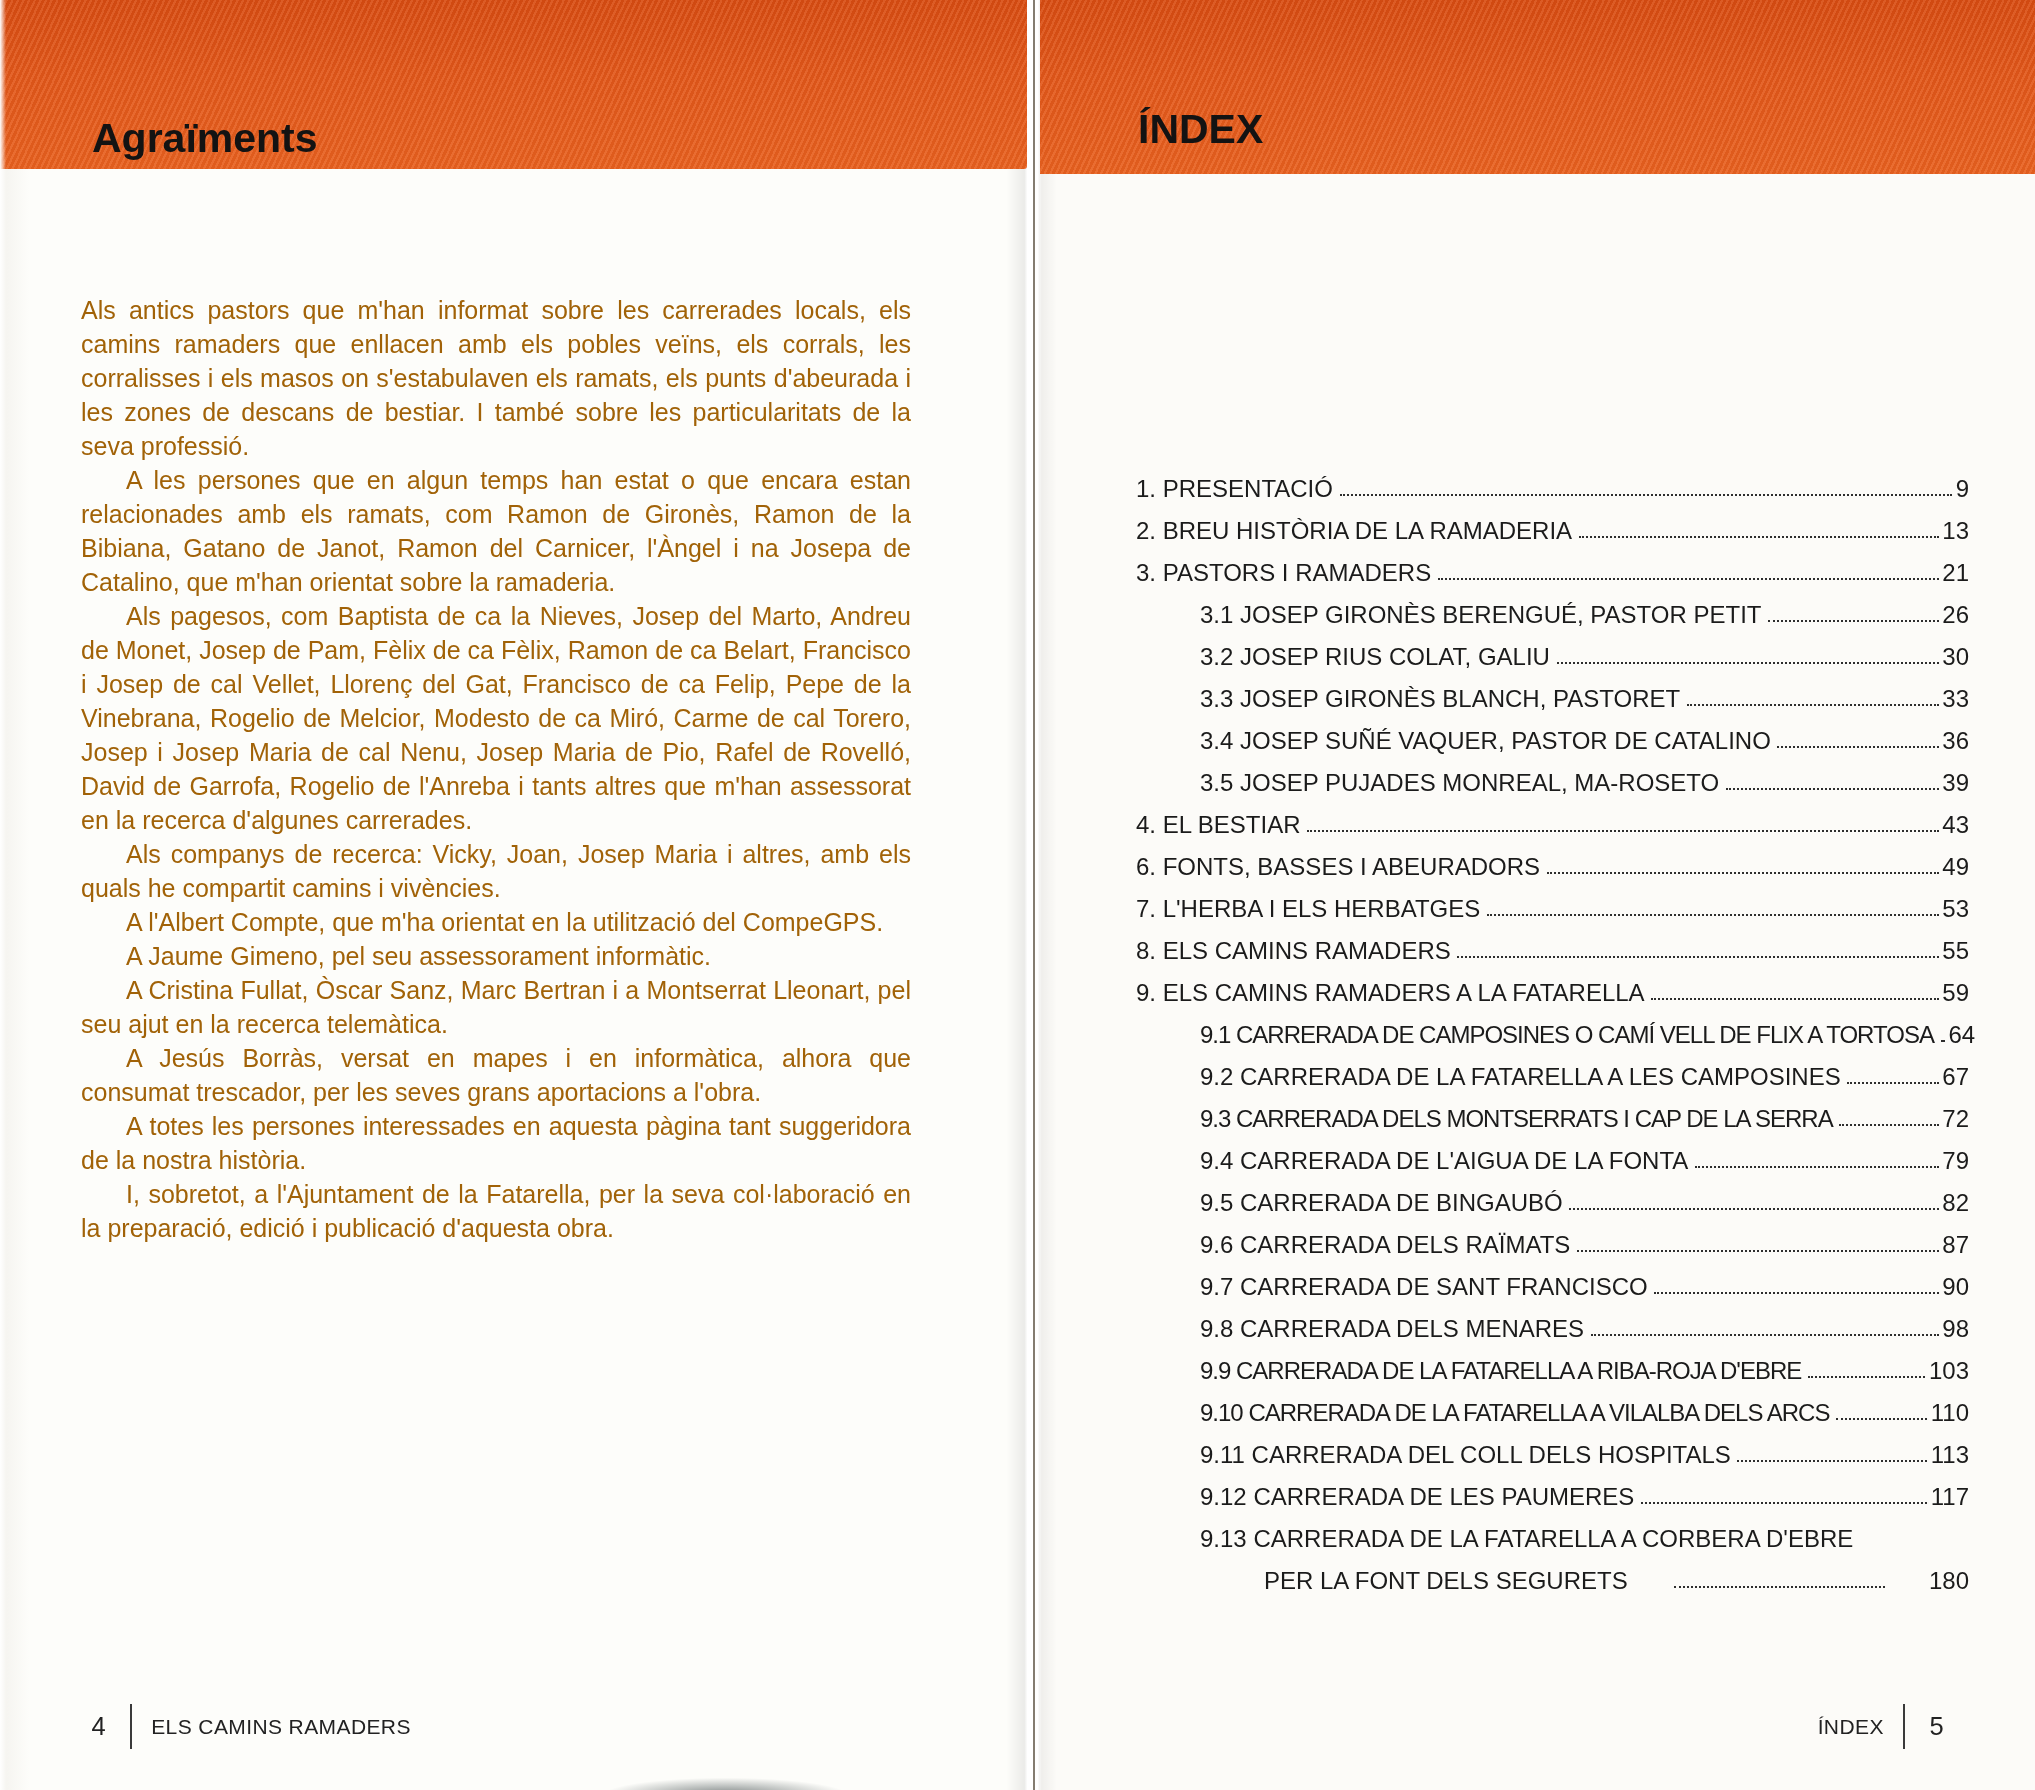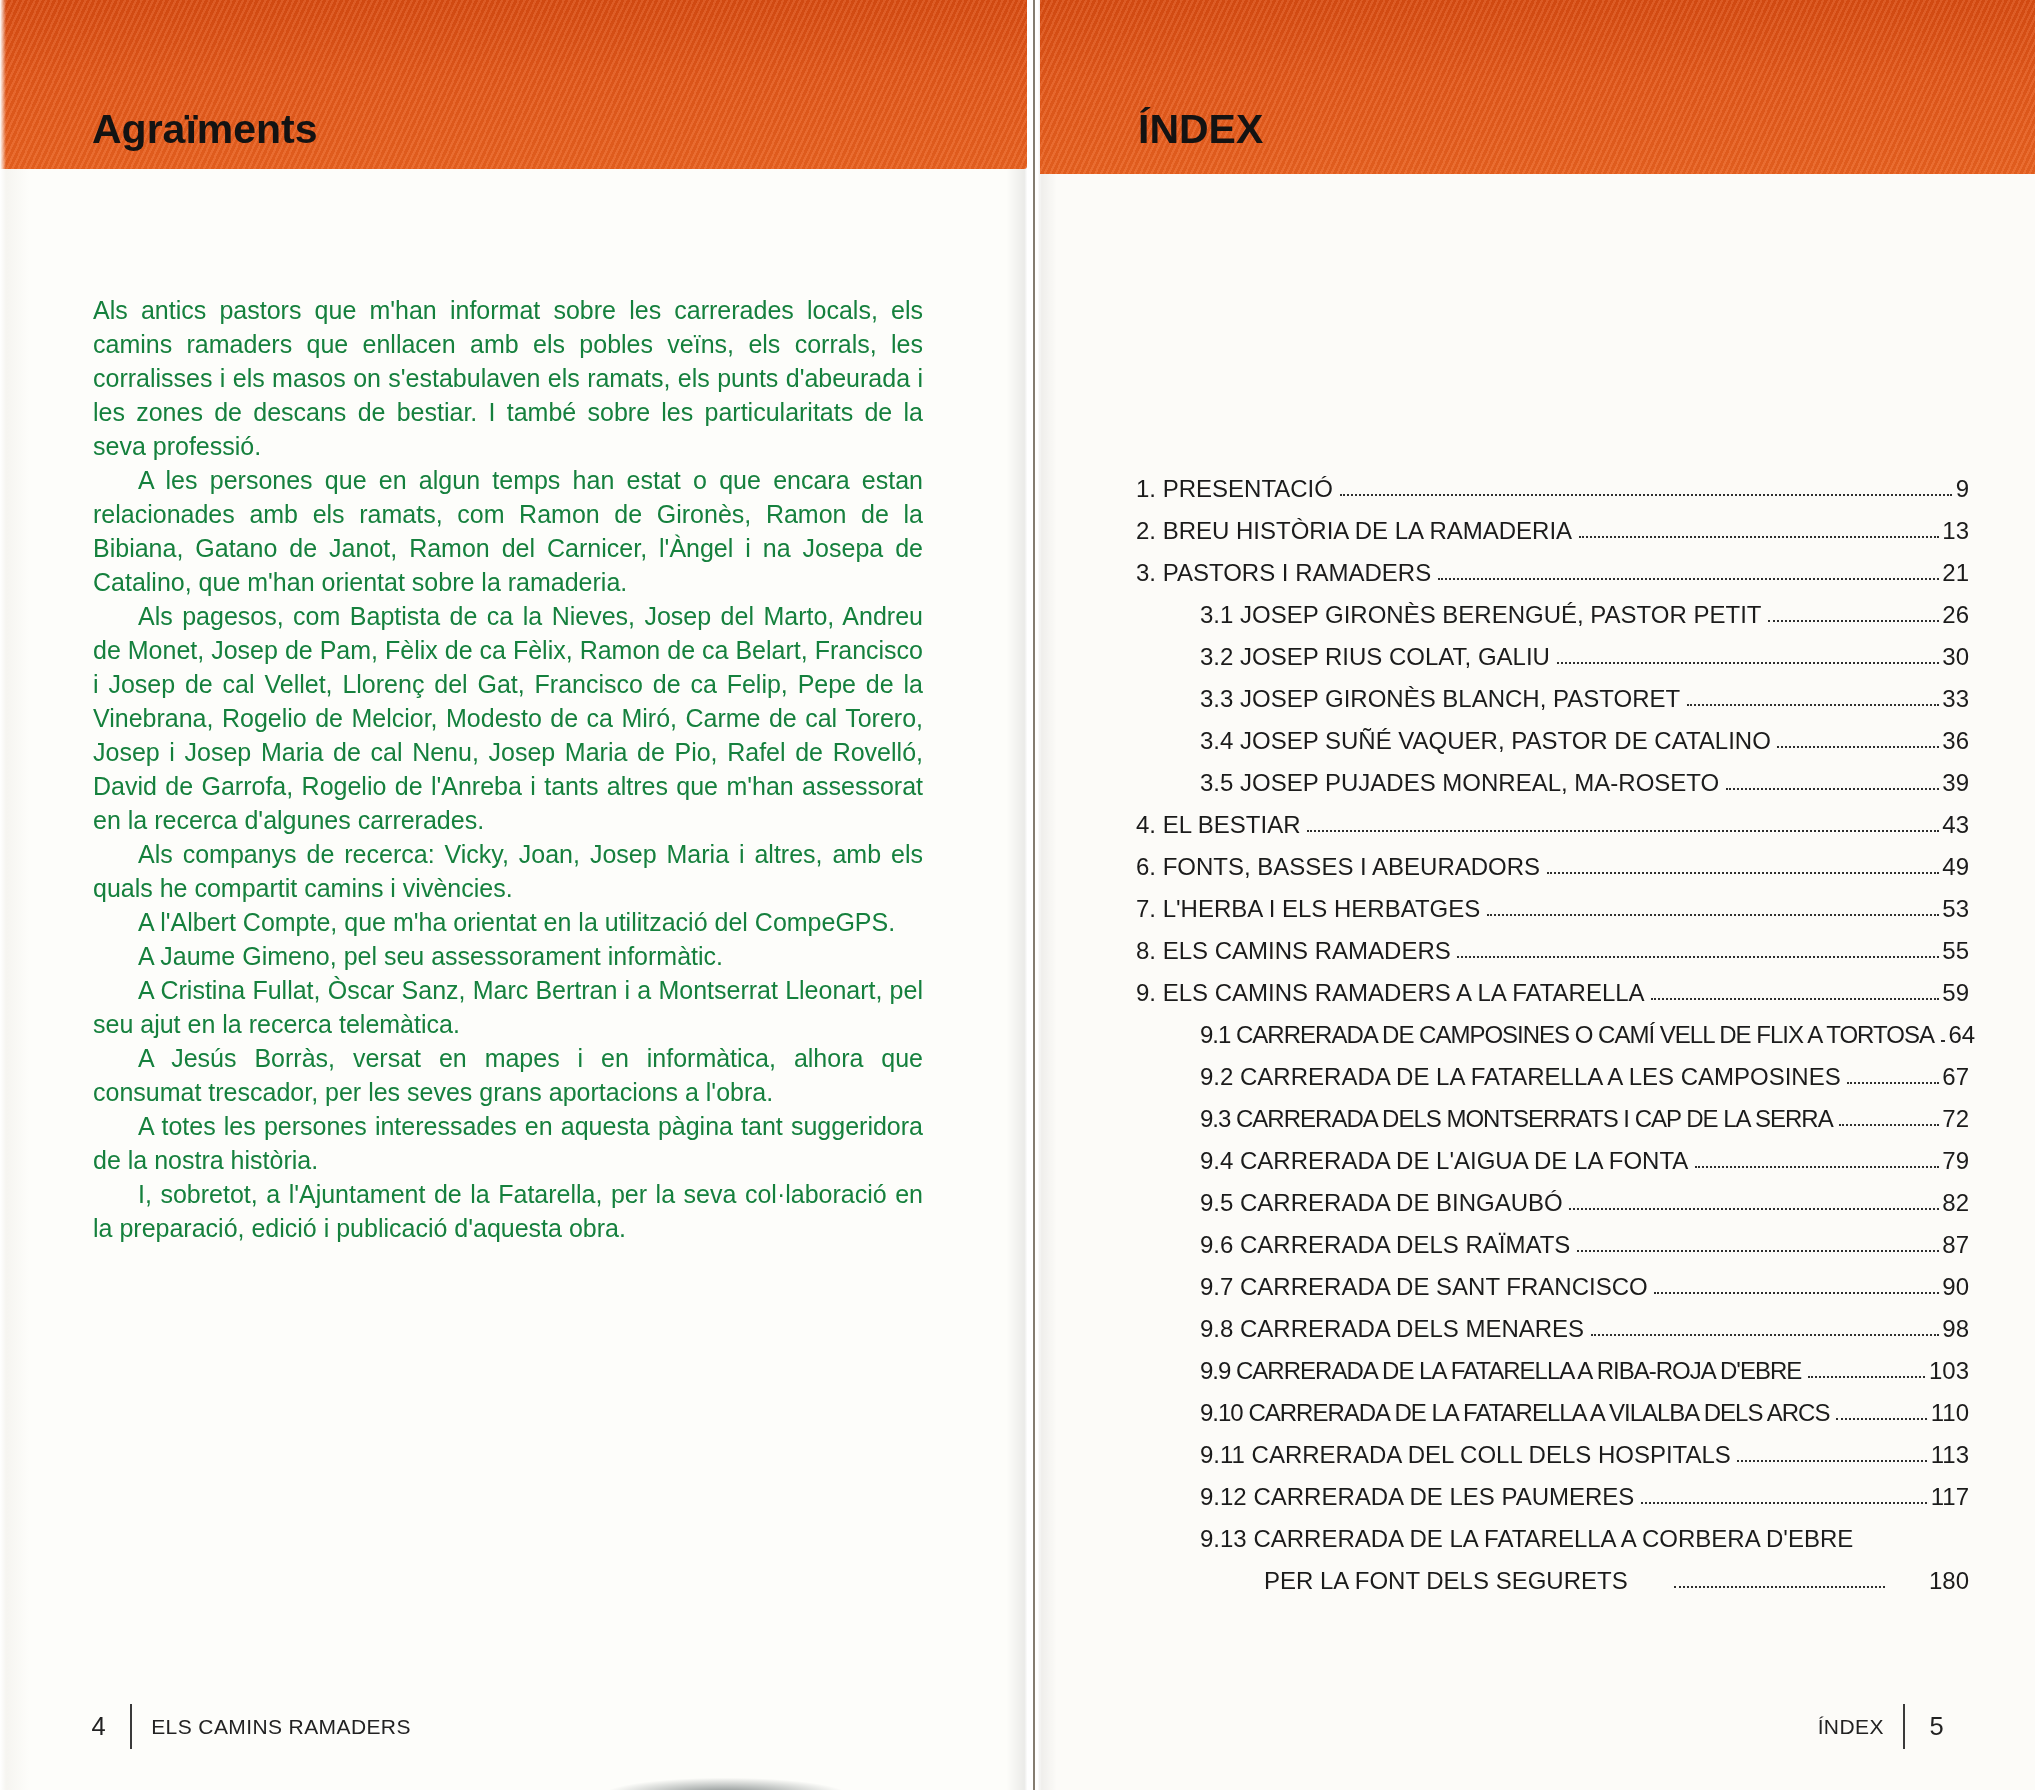--- a/index.html
+++ b/index.html
@@ -21,26 +21,26 @@
 
   
   .band{position:absolute; top:0;
     background:linear-gradient(180deg,#d84c12 0%, #e2571a 45%, #e8601f 100%);}
   .band::after{content:""; position:absolute; inset:0;
     background:repeating-linear-gradient(115deg, rgba(255,230,210,0.10) 0 2.2px, rgba(0,0,0,0.035) 2.2px 5.1px);}
   .band-left{left:0; width:1027px; height:169px; border-bottom-right-radius:2.9px;}
   .band-right{left:1040px; width:995px; height:174px;}
 
   .page-title{position:absolute; font-weight:bold; font-size:41px; line-height:1; color:#131313; letter-spacing:0; z-index:3;}
-  .title-left{left:92px; top:109px;}
+  .title-left{left:92px; top:118px;}
   .title-right{left:1138px; top:109px;}
 
   
-  .body-text{position:absolute; left:93px; top:293px; width:830px;
-    font-size:25px; line-height:34px; color:#15803d;
+  .body-text{position:absolute; left:81px; top:293px; width:830px;
+    font-size:25px; line-height:34px; color:#a16207;
     text-align:justify;}
   .body-text p{margin:0; text-indent:45px;}
   .body-text p.first{text-indent:0;}
 
   
   .toc{position:absolute; left:1136px; top:461px; width:833px; color:#1b1b1b;}
   .toc-row{display:flex; align-items:flex-end; height:42px; font-size:24px; line-height:29px;}
   .toc-row .toc-label{white-space:nowrap;}
   .toc-row.lvl1{padding-left:64px;}
   .toc-row.lvl2{padding-left:128px;gap:40px;}

